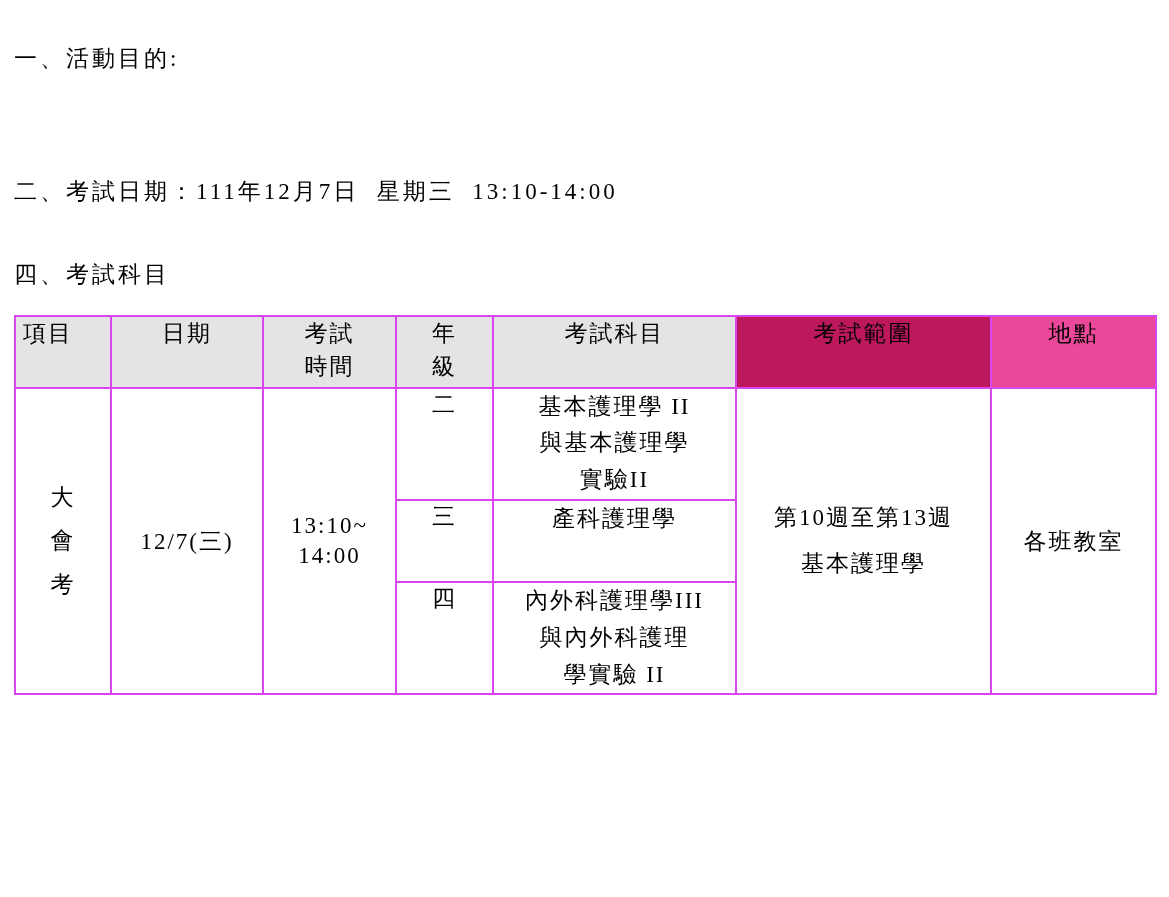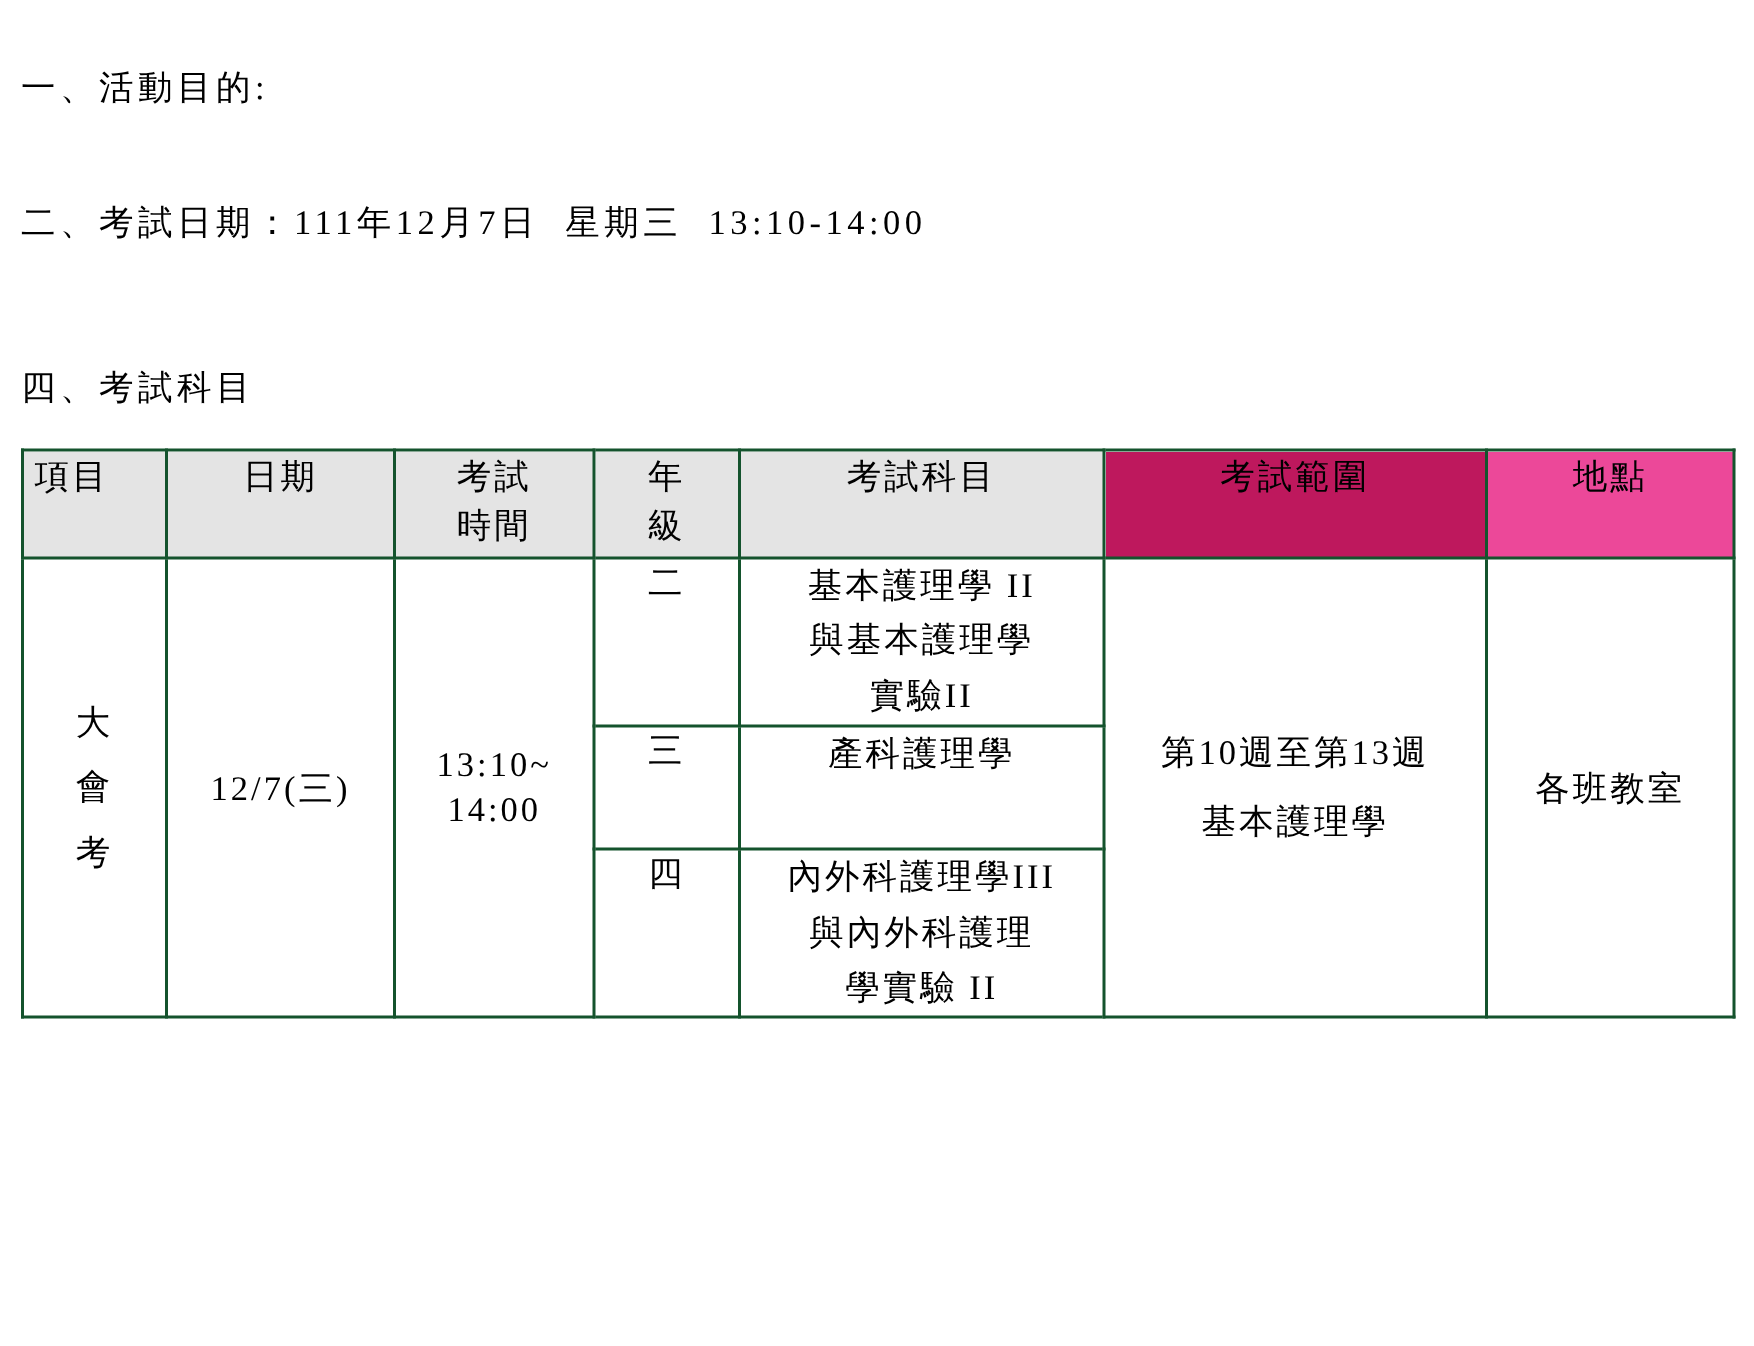--- a/index.html
+++ b/index.html
@@ -27,32 +27,32 @@
     line-height:1.3;
   }
   .sec-purpose { margin-top:44px; }
   .para {
     margin-top:46px;
     padding-left:41px;
     font-size:23px;
     letter-spacing:2px;
     line-height:1.3;
   }
-  .sec-date   { margin-top:60px; }
+  .sec-date   { margin-top:103px; }
   .sec-target { margin-top:48px; }
-  .sec-subj   { margin-top:80px; }
+  .sec-subj   { margin-top:53px; }
 
   table.exam {
     margin-top:25px;
     border-collapse:collapse;
     table-layout:fixed;
     width:1141px;
   }
   table.exam th, table.exam td {
-    border:2px solid #14532d;
+    border:2px solid #d946ef;
     font-weight:normal;
     font-size:23px;
     letter-spacing:2px;
     padding:0;
     overflow:hidden;
   }
   thead th {
     vertical-align:top;
     padding-top:8px;
     text-align:center;

